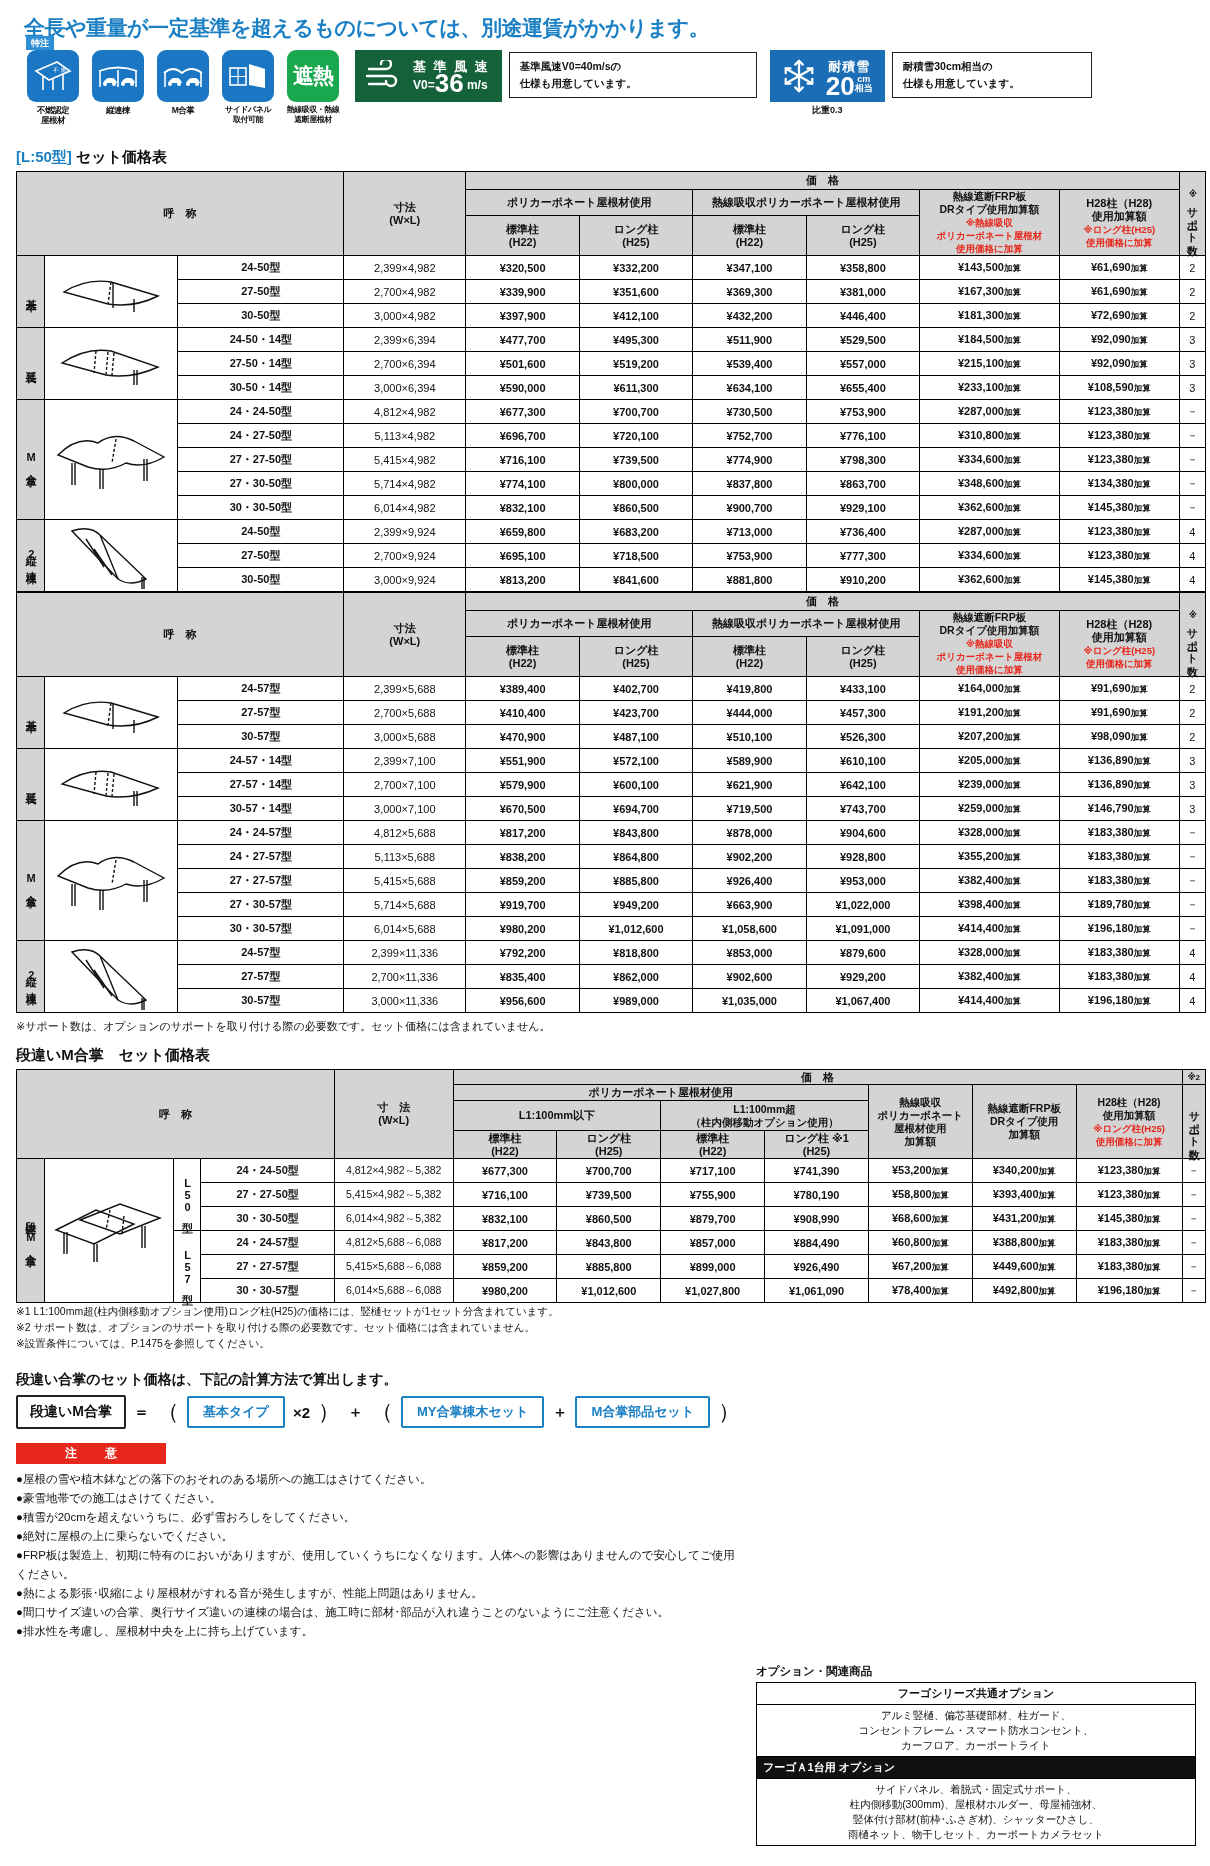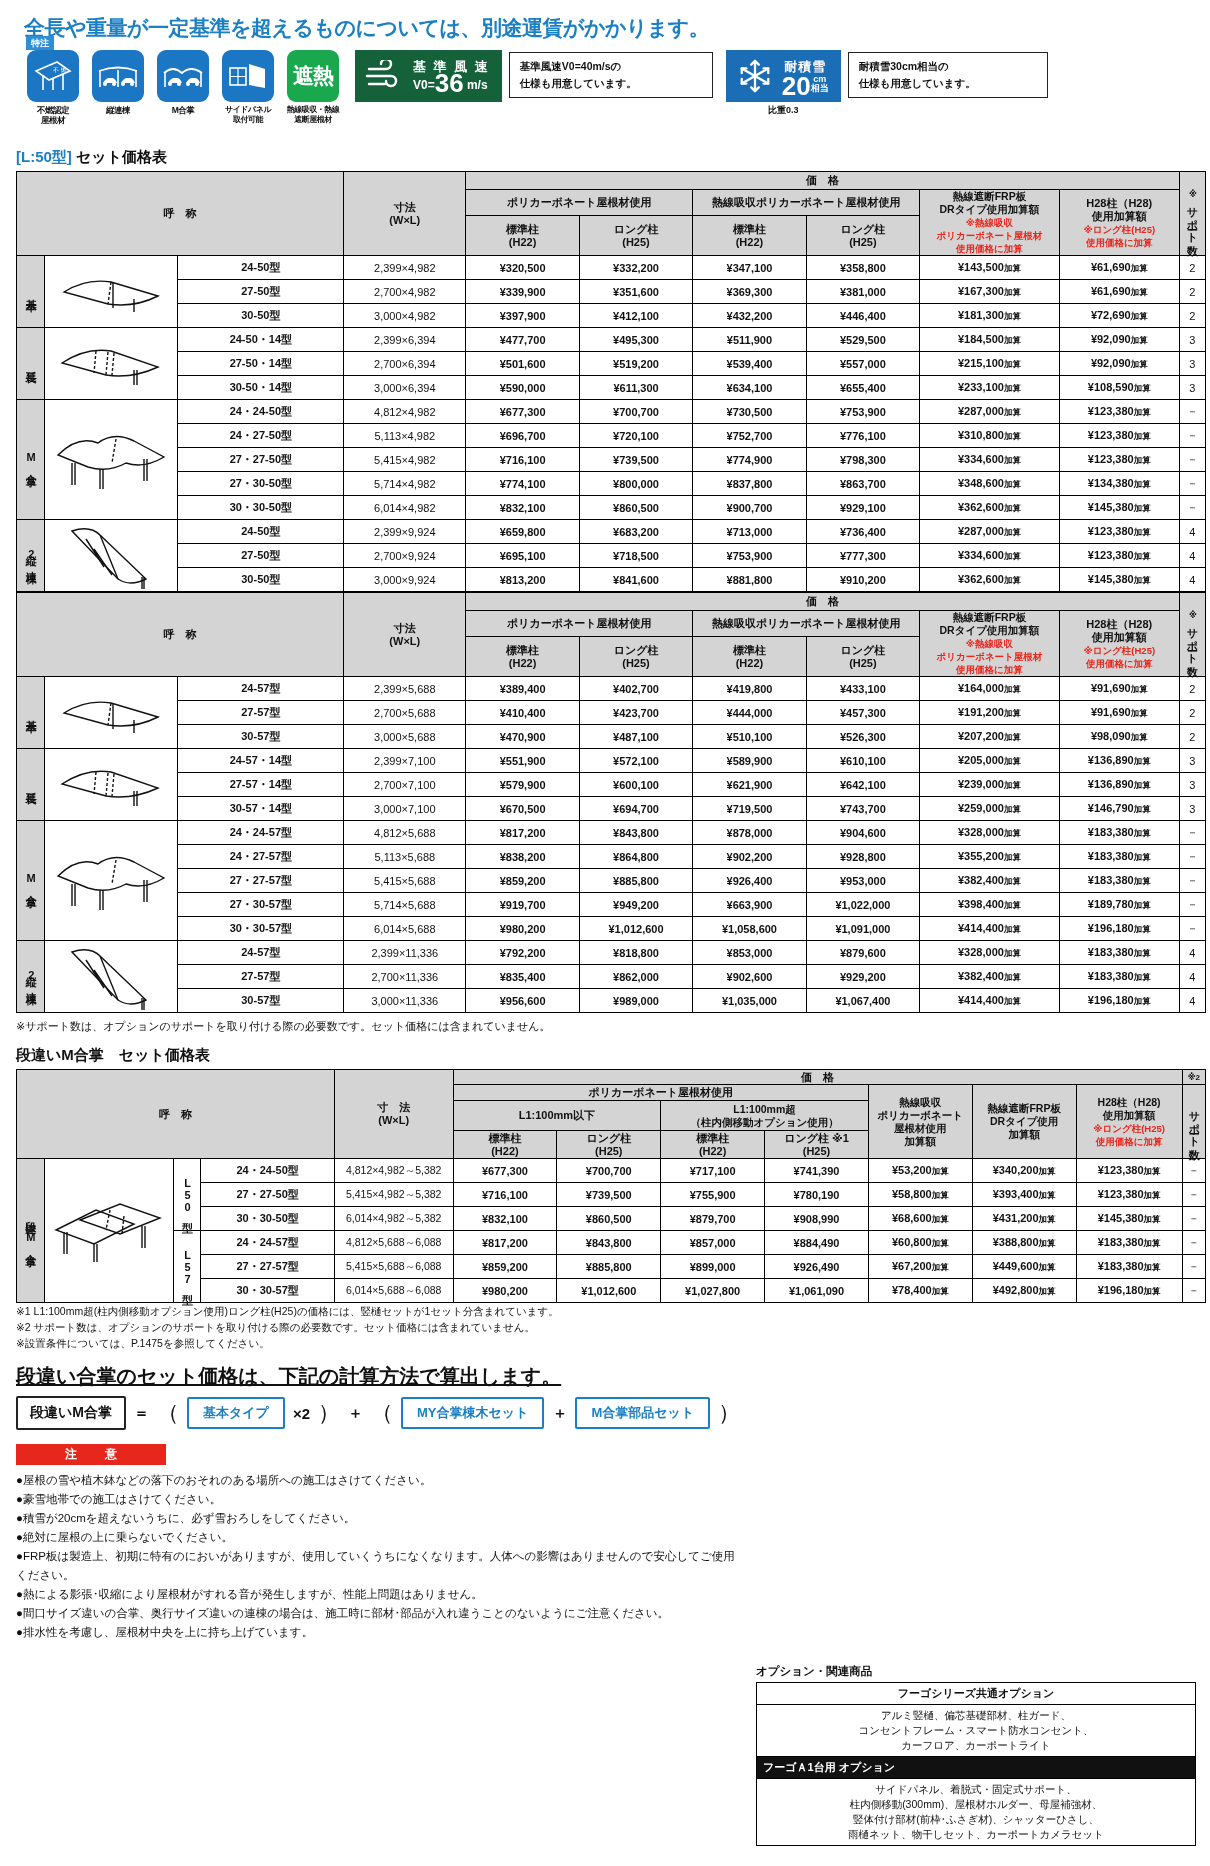--- a/index.html
+++ b/index.html
@@ -110,21 +110,21 @@
     font-size: 10.5px; font-weight: bold; letter-spacing: 0px;
   }
   .red { color: #e8271c; }
   .illo { width: 120px; background: #fff; }
   .illo svg { display: block; margin: 0 auto; }
 
   .note-line { font-size: 11px; margin: 5px 0 0 6px; line-height: 16px; }
   .note-small { font-size: 10.5px; margin: 1px 0 0 6px; line-height: 15px; }
 
   
-  .formula-title { font-size: 20px; font-weight: bold; margin: 12px 0 6px 6px; text-decoration: underline; }
+  .formula-title { font-size: 14px; font-weight: bold; margin: 20px 0 6px 6px; }
   .formula {
     display: flex; align-items: center; gap: 8px; margin-left: 6px;
     font-size: 15px; font-weight: bold;
   }
   .fbox {
     border: 2px solid #1b7fc4; color: #1b7fc4; background: #fff;
     padding: 5px 14px; font-size: 13px; font-weight: bold; border-radius: 2px;
   }
   .fbox.dark { border-color: #222; color: #111; }
   .fparen { font-size: 22px; font-weight: normal; }
@@ -231,21 +231,21 @@
           <path d="M2 16 h24 a5 5 0 1 1 -5 5" fill="none" stroke="#fff" stroke-width="2.4" stroke-linecap="round"></path>
           <path d="M4 24 h16" fill="none" stroke="#fff" stroke-width="2.4" stroke-linecap="round"></path>
         </svg>
         <div style="line-height:17px;">
           <div class="txt-top">基 準 風 速</div>
           <div class="txt-bot"><span>V0=</span><span class="big">36</span> <span>m/s</span></div>
         </div>
       </div>
     </div>
 
-    <div class="notebox" style="width:204px;">
+    <div class="notebox" style="width:248px;">
       <div>基準風速V0=40m/sの</div>
       <div>仕様も用意しています。</div>
     </div>
 
     <div class="snow-wrap" style="margin-left:6px;">
       <div class="pill blue">
         <svg width="38" height="36" viewBox="0 0 38 38">
           <g stroke="#fff" stroke-width="2.4" stroke-linecap="round">
             <path d="M19 3 V35 M5 11 L33 27 M33 11 L5 27"></path>
             <path d="M19 3 l-4 4 M19 3 l4 4 M19 35 l-4-4 M19 35 l4-4"></path>

